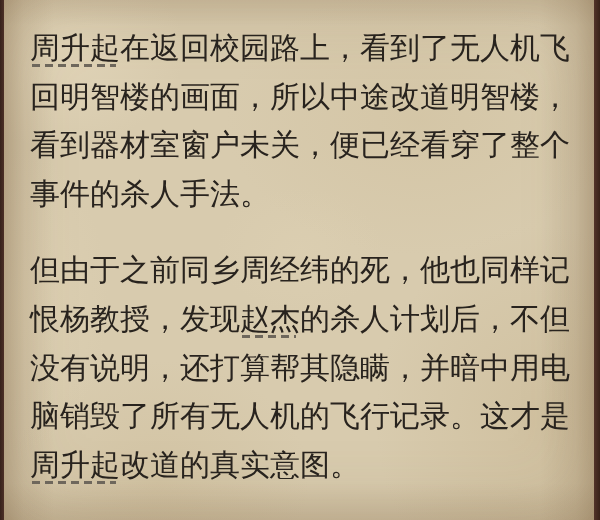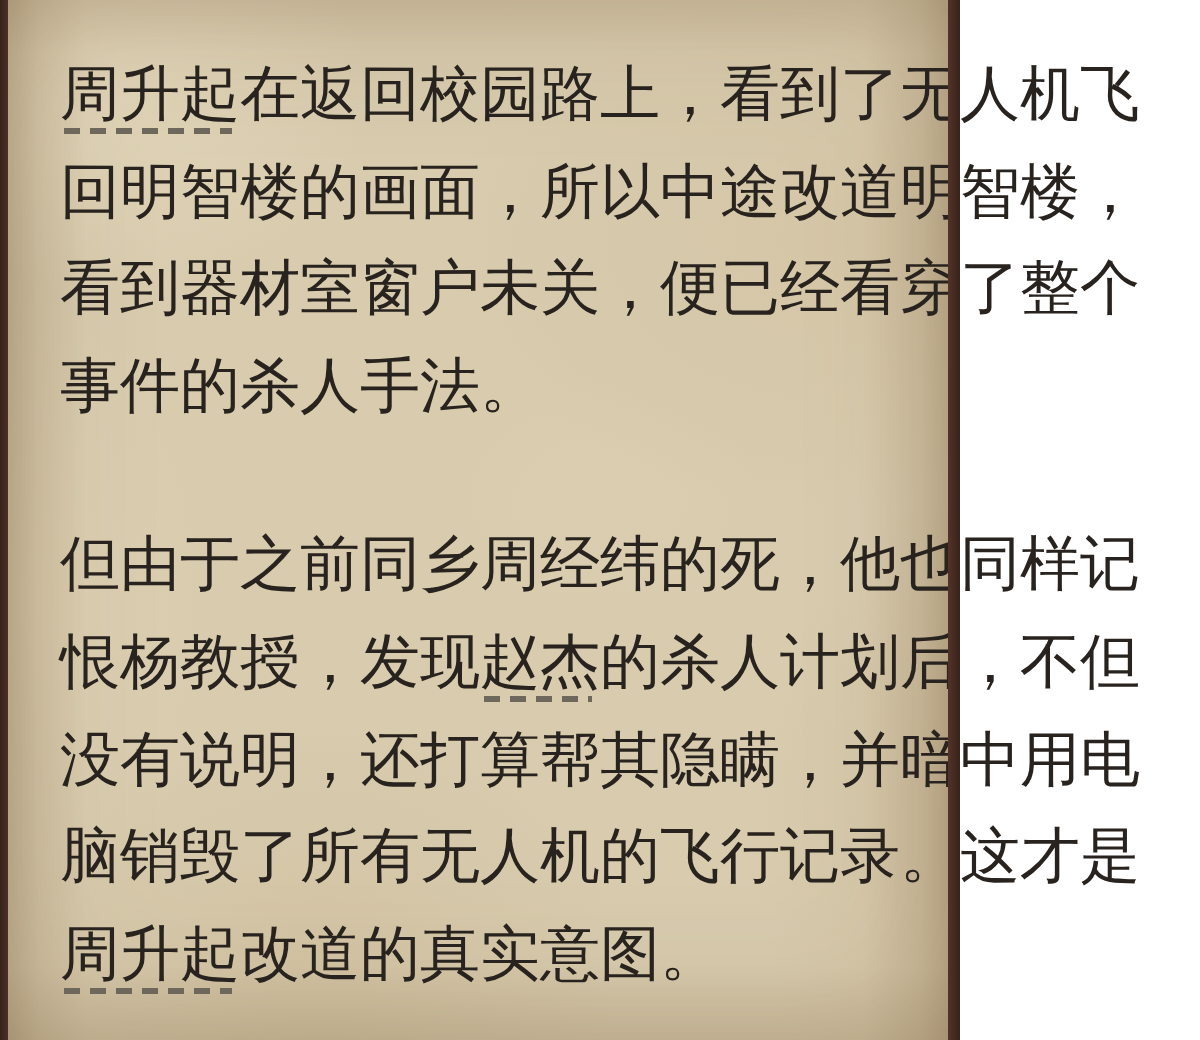--- a/index.html
+++ b/index.html
@@ -6,21 +6,21 @@
     margin: 0;
     padding: 0;
     width: 600px;
     height: 520px;
     overflow: hidden;
     font-family: "Liberation Sans", sans-serif;
   }
 
   .page {
     position: relative;
-    width: 480px;
+    width: 600px;
     height: 520px;
     background-color: #d8cbae;
     background-image:
       radial-gradient(180px 140px at 60px 50px,  rgba(232,220,192,0.55), rgba(232,220,192,0) 70%),
       radial-gradient(140px 220px at 12px 300px, rgba(226,213,183,0.50), rgba(226,213,183,0) 70%),
       radial-gradient(260px 180px at 420px 120px, rgba(205,188,152,0.35), rgba(205,188,152,0) 75%),
       radial-gradient(220px 260px at 540px 420px, rgba(196,177,139,0.40), rgba(196,177,139,0) 75%),
       radial-gradient(200px 160px at 160px 480px, rgba(201,183,146,0.35), rgba(201,183,146,0) 75%),
       radial-gradient(120px 90px  at 300px 250px, rgba(224,211,181,0.35), rgba(224,211,181,0) 70%);
   }
@@ -67,21 +67,21 @@
     font-weight: 500;
     color: #28231e;
     letter-spacing: 0;
     text-align: justify;
   }
 
   .para {
     margin: 0;
   }
   .para + .para {
-    margin-top: 41px;
+    margin-top: 28px;
   }
 
   .uname {
     position: relative;
     white-space: nowrap;
   }
   .uname::after {
     content: "";
     position: absolute;
     left: 2px;

